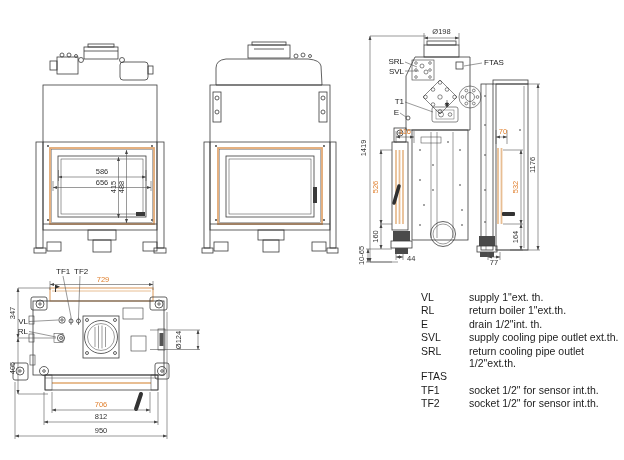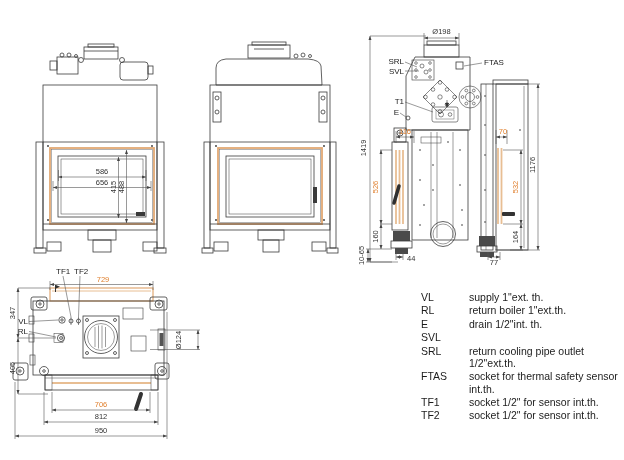--- a/index.html
+++ b/index.html
@@ -411,28 +411,28 @@
   <div class="lrow">
     <span class="abbr">RL</span>
     <span class="desc">return boiler 1"ext.th.</span>
   </div>
   <div class="lrow">
     <span class="abbr">E</span>
     <span class="desc">drain 1/2"int. th.</span>
   </div>
   <div class="lrow">
     <span class="abbr">SVL</span>
+    <span class="desc">supply cooling pipe outlet ext.th.</span>
   </div>
   <div class="lrow">
     <span class="abbr">SRL</span>
     <span class="desc">return cooling pipe outlet 1/2"ext.th.</span>
   </div>
   <div class="lrow">
     <span class="abbr">FTAS</span>
-    <span class="desc">socket for thermal safety sensor int.th.</span>
   </div>
   <div class="lrow">
     <span class="abbr">TF1</span>
     <span class="desc">socket 1/2" for sensor int.th.</span>
   </div>
   <div class="lrow">
     <span class="abbr">TF2</span>
     <span class="desc">socket 1/2" for sensor int.th.</span>
   </div>
 </div>

